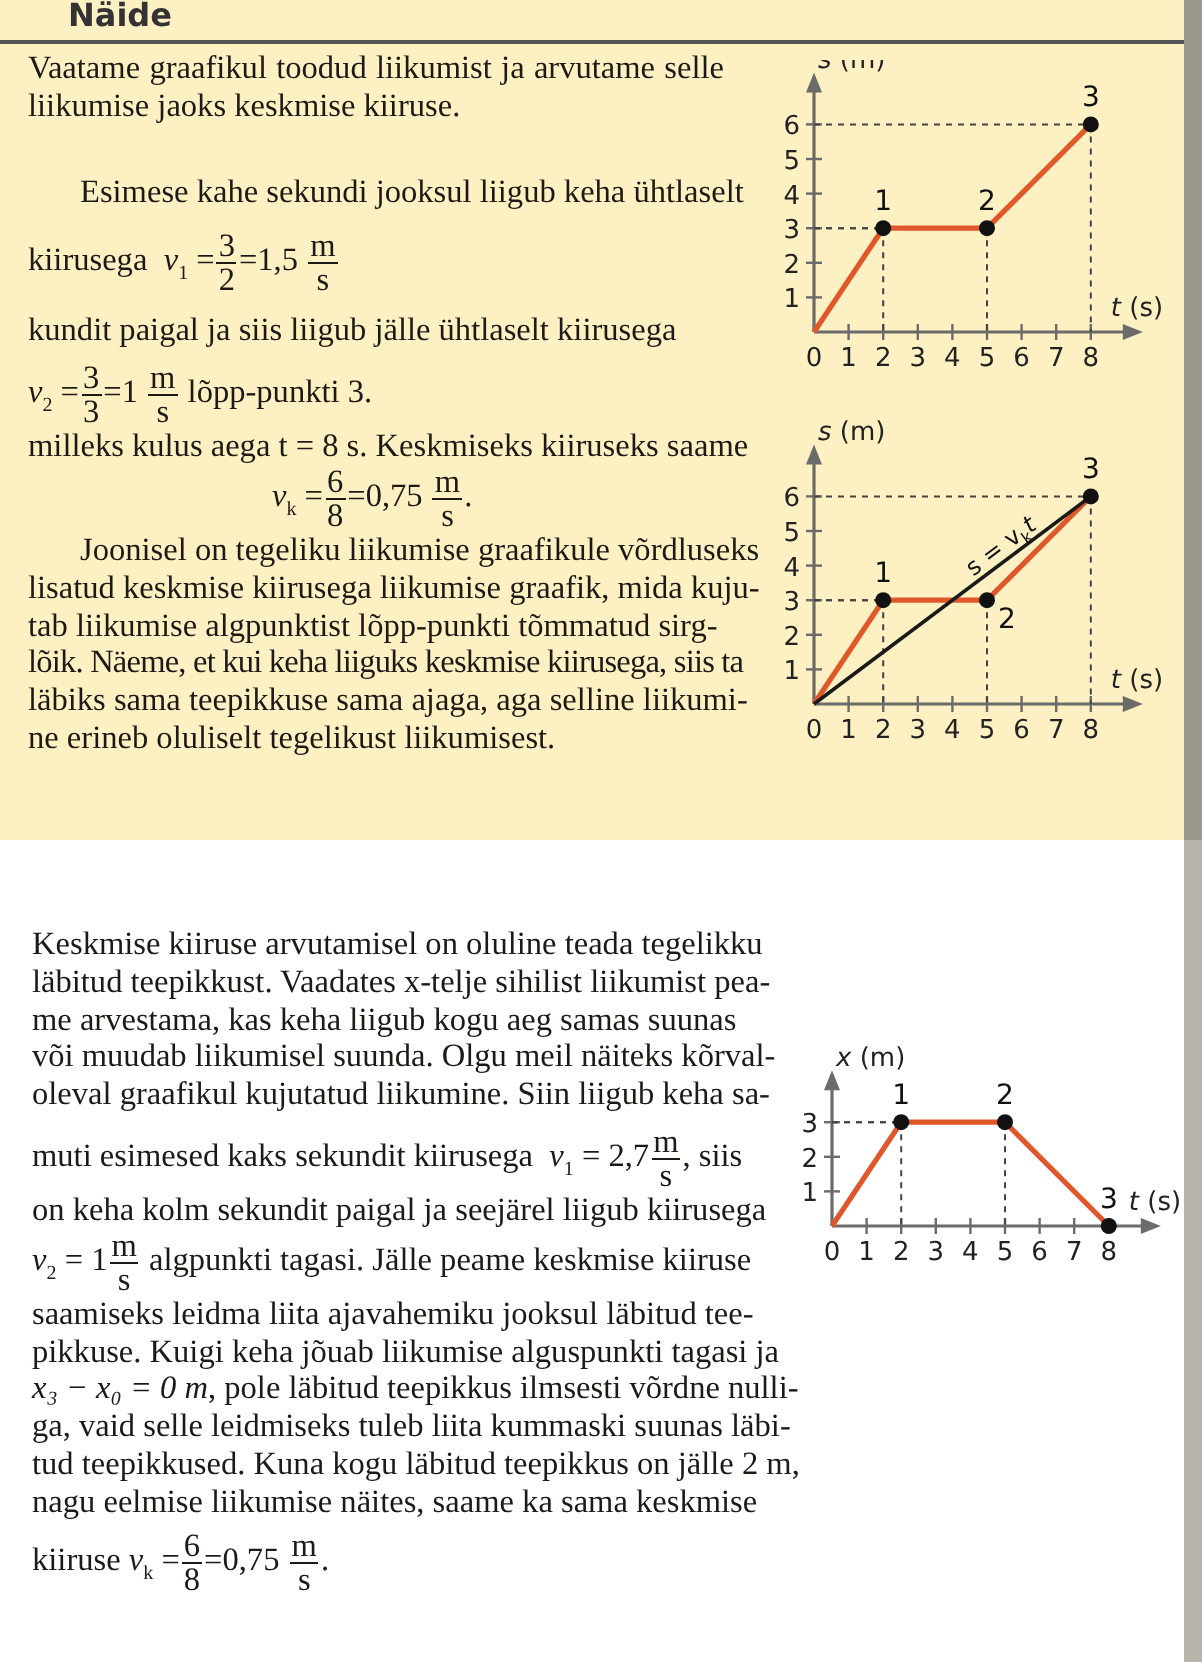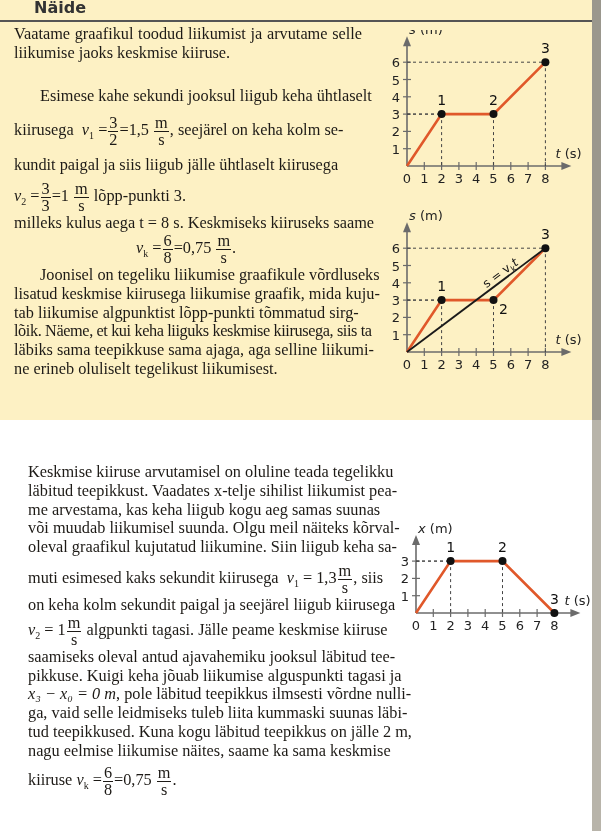--- a/index.html
+++ b/index.html
@@ -31,21 +31,21 @@
 <div class="heading-rule"></div>
 
 <div class="txt" style="left:14px; top:25px; width:348px;">
   <span class="line" style="text-align-last:justify;">Vaatame graafikul toodud liikumist ja arvutame selle</span>
   <span class="line">liikumise jaoks keskmise kiiruse.</span>
   <span class="line" style="padding-left:26px;margin-top:24px;">Esimese kahe sekundi jooksul liigub keha ühtlaselt</span>
   <span class="line" style="margin-top:10px;">
     <span>kiirusega</span>&nbsp;
     <i>v</i><sub>1</sub>
     =<span class="frac"><span class="num">3</span><span class="den">2</span></span><span>=1,5</span>
-    <span class="frac"><span class="num">m</span><span class="den">s</span></span><span>, seejärel on keha kolm se-</span>
+    <span class="frac"><span class="num">m</span><span class="den">s</span></span>
   </span>
   <span class="line" style="margin-top:8px;">kundit paigal ja siis liigub jälle ühtlaselt kiirusega</span>
   <span class="line" style="margin-top:6px;">
     <i>v</i><sub>2</sub>
     =<span class="frac"><span class="num">3</span><span class="den">3</span></span><span>=1</span>
     <span class="frac"><span class="num">m</span><span class="den">s</span></span>
     <span>lõpp-punkti 3.</span>
   </span>
   <span class="line">milleks kulus aega t = 8 s. Keskmiseks kiiruseks saame</span>
   <span class="line" style="padding-left:122px;">
@@ -54,38 +54,38 @@
     <span class="frac"><span class="num">m</span><span class="den">s</span></span>.
   </span>
   <span class="line" style="padding-left:26px;">Joonisel on tegeliku liikumise graafikule võrdluseks</span>
   <span class="line">lisatud keskmise kiirusega liikumise graafik, mida kuju-</span>
   <span class="line">tab liikumise algpunktist lõpp-punkti tõmmatud sirg-</span>
   <span class="line" style="letter-spacing:-0.4px;">lõik. Näeme, et kui keha liiguks keskmise kiirusega, siis ta</span>
   <span class="line">läbiks sama teepikkuse sama ajaga, aga selline liikumi-</span>
   <span class="line">ne erineb oluliselt tegelikust liikumisest.</span>
 </div>
 
-<div class="txt" style="left:28px; top:463px; width:370px;">
+<div class="txt" style="left:16px; top:463px; width:370px;">
   <span class="line">Keskmise kiiruse arvutamisel on oluline teada tegelikku</span>
   <span class="line">läbitud teepikkust. Vaadates x-telje sihilist liikumist pea-</span>
   <span class="line">me arvestama, kas keha liigub kogu aeg samas suunas</span>
   <span class="line">või muudab liikumisel suunda. Olgu meil näiteks kõrval-</span>
   <span class="line">oleval graafikul kujutatud liikumine. Siin liigub keha sa-</span>
   <span class="line" style="margin-top:6px;">
     <span>muti esimesed kaks sekundit kiirusega</span>&nbsp;
     <i>v</i><sub>1</sub>
-    <span>= 1,3</span><span class="frac"><span class="num">m</span><span class="den">s</span></span><span>, siis</span>
+    <span>= 2,7</span><span class="frac"><span class="num">m</span><span class="den">s</span></span><span>, siis</span>
   </span>
   <span class="line">on keha kolm sekundit paigal ja seejärel liigub kiirusega</span>
   <span class="line">
     <i>v</i><sub>2</sub>
     <span>= 1</span><span class="frac"><span class="num">m</span><span class="den">s</span></span>
     <span>algpunkti tagasi. Jälle peame keskmise kiiruse</span>
   </span>
-  <span class="line">saamiseks oleval antud ajavahemiku jooksul läbitud tee-</span>
+  <span class="line">saamiseks leidma liita ajavahemiku jooksul läbitud tee-</span>
   <span class="line">pikkuse. Kuigi keha jõuab liikumise alguspunkti tagasi ja</span>
   <span class="line"><i>x₃ − x₀ = 0 m</i><span>, pole läbitud teepikkus ilmsesti võrdne nulli-</span></span>
   <span class="line">ga, vaid selle leidmiseks tuleb liita kummaski suunas läbi-</span>
   <span class="line">tud teepikkused. Kuna kogu läbitud teepikkus on jälle 2 m,</span>
   <span class="line">nagu eelmise liikumise näites, saame ka sama keskmise</span>
   <span class="line" style="margin-top:4px;">
     <span>kiiruse</span>
     <i>v</i><sub>k</sub>
     =<span class="frac"><span class="num">6</span><span class="den">8</span></span><span>=0,75</span>
     <span class="frac"><span class="num">m</span><span class="den">s</span></span>.

